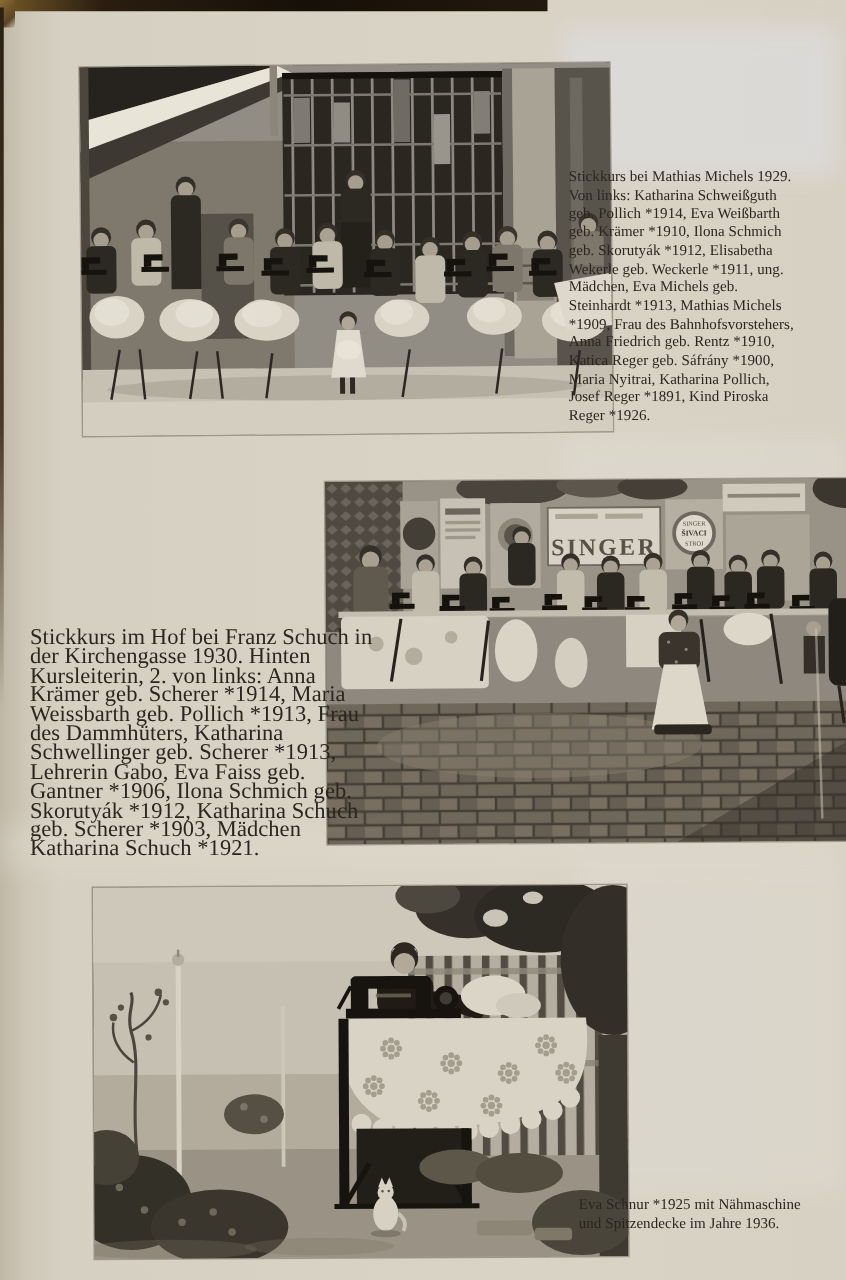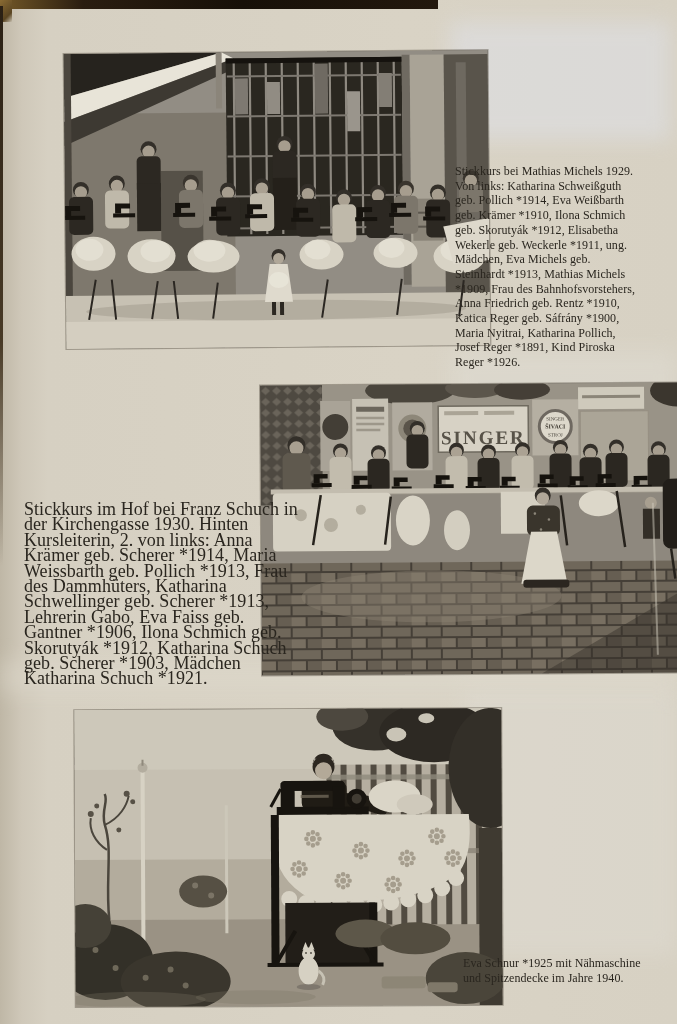--- a/index.html
+++ b/index.html
@@ -37,21 +37,21 @@
   }
   .photo svg{display:block;width:100%;height:100%;}
   .photo1{left:25px;top:36px;width:424px;height:295px;transform:rotate(-.55deg);}
   .photo2{left:221px;top:368px;width:434px;height:290px;transform:rotate(-.4deg);}
   .photo3{left:35px;top:693px;width:427px;height:297px;transform:rotate(-.3deg);}
 
   .caption{
     position:absolute;color:#2a261f;font-size:12px;white-space:pre;
     letter-spacing:.05px;
   }
-  .caption1{left:455px;top:164px;line-height:14.7px;}
+  .caption1{left:455px;top:134px;line-height:14.7px;}
   .caption2{left:24px;top:502px;line-height:15.4px;font-size:18px;}
   .caption3{left:463px;top:956px;line-height:15px;}
   .page-number{
     position:absolute;left:641px;top:988px;color:#2a261f;font-size:12.5px;margin-top:43px;
   }
 </style>
 </head>
 <body>
 
 <div class="page">
@@ -457,20 +457,20 @@
         <ellipse cx="390" cy="270" rx="40" ry="26" fill="#4a453a"></ellipse>
         <rect x="306" y="268" width="44" height="12" rx="3" fill="#8d8676"></rect>
         <rect x="352" y="274" width="30" height="10" rx="3" fill="#7f7869"></rect>
         <ellipse cx="60" cy="290" rx="70" ry="8" fill="#7b7365" opacity=".3"></ellipse>
         <ellipse cx="180" cy="288" rx="60" ry="7" fill="#7b7365" opacity=".3"></ellipse>
       </g>
     </svg>
   </figure>
 
   <figcaption class="caption caption3">Eva Schnur *1925 mit Nähmaschine
-und Spitzendecke im Jahre 1940.</figcaption>
+und Spitzendecke im Jahre 1936.</figcaption>
 
   <div class="page-number">251</div>
 </div>
 
 <div class="book-edge-top"></div>
 <div class="book-edge-corner"></div>
 <div class="book-edge-left"></div>
 
 </body></html>

